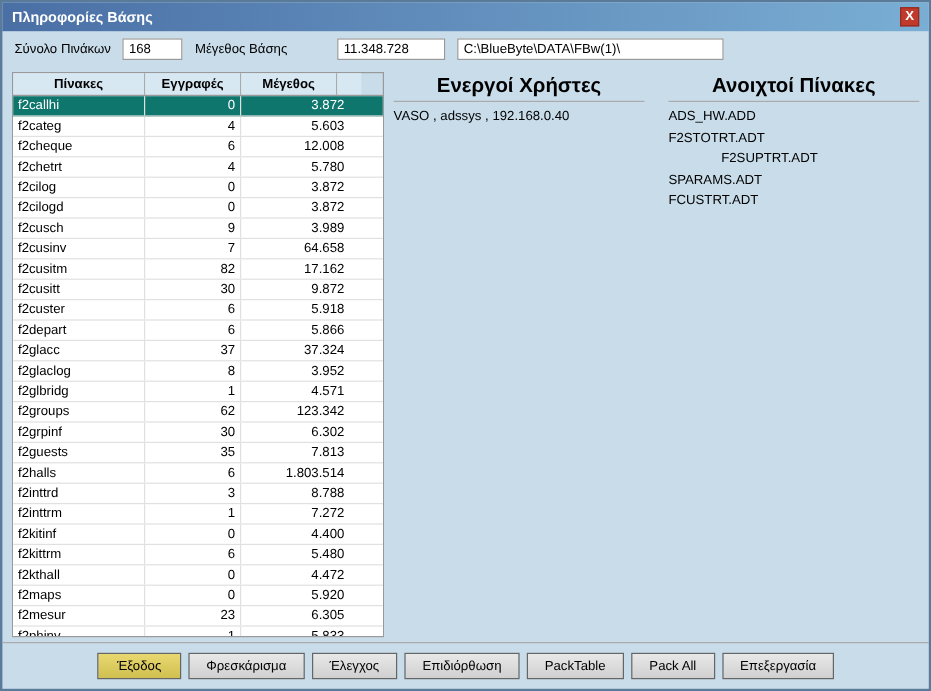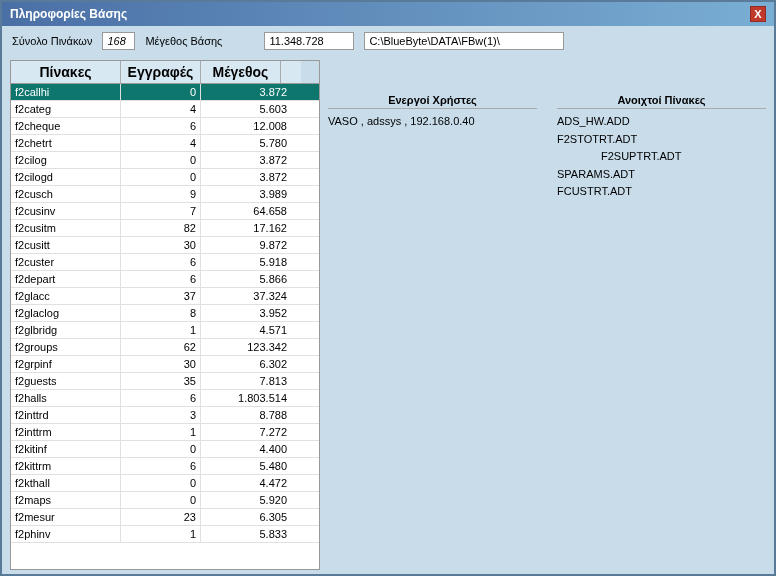--- a/index.html
+++ b/index.html
@@ -52,23 +52,23 @@
     }
     .top-bar label {
       font-size: 11px;
     }
     .top-bar input {
       border: 1px solid #999;
       background: white;
       padding: 2px 4px;
       font-size: 11px;
     }
-    .input-small { width: 33px; font-style: italic; }
+    .input-small { width: 50px; }
     .input-medium { width: 90px; margin-left: 32px; }
-    .input-large { width: 200px; }
+    .input-large { width: 222px; }
     .content-area {
       display: flex;
       flex: 1;
       padding: 4px 8px;
       gap: 8px;
       overflow: hidden;
     }
     .table-section {
       width: 310px;
       flex-shrink: 0;
@@ -79,21 +79,21 @@
       display: grid;
       grid-template-columns: 110px 80px 80px 20px;
       background: #c8dcea;
       border-top: 1px solid #999;
       border-left: 1px solid #999;
       border-right: 1px solid #999;
     }
     .th {
       padding: 3px 4px;
       font-weight: bold;
-      font-size: 14px;
+      font-size: 11px;
       text-align: center;
       border-right: 1px solid #aaa;
       background: #d8e8f2;
     }
     .th:last-child { border-right: none; }
     .table-body {
       flex: 1;
       overflow-y: auto;
       border: 1px solid #999;
       background: white;
@@ -128,26 +128,25 @@
       gap: 20px;
       flex: 1;
     }
     .info-panel {
       flex: 1;
       display: flex;
       flex-direction: column;
     }
     .panel-title {
       font-weight: bold;
-      font-size: 11px;
+      font-size: 17px;
       padding: 2px 0;
       text-align: center;
       border-bottom: 1px solid #aaa;
       margin-bottom: 4px;
-      margin-top: 32px;
     }
     .panel-content {
       font-size: 11px;
       line-height: 1.6;
     }
     .bottom-bar {
       display: flex;
       justify-content: center;
       gap: 6px;
       padding: 8px;
@@ -343,13 +342,22 @@
               <div style="font-size: 11px; line-height: 1.6;">F2STOTRT.ADT</div>
               <div style="font-size: 11px; line-height: 1.6; padding-left: 44px;">F2SUPTRT.ADT</div>
               <div style="font-size: 11px; line-height: 1.6;">SPARAMS.ADT</div>
               <div style="font-size: 11px; line-height: 1.6;">FCUSTRT.ADT</div>
             </div>
         </div>
       </div>
     </div>
   </div>
 
+  <div class="bottom-bar">
+    <button class="btn btn-exit">Έξοδος</button>
+    <button class="btn">Φρεσκάρισμα</button>
+    <button class="btn">Έλεγχος</button>
+    <button class="btn">Επιδιόρθωση</button>
+    <button class="btn">PackTable</button>
+    <button class="btn">Pack All</button>
+    <button class="btn">Επεξεργασία</button>
+  </div>
 </div>
 
 </body></html>

